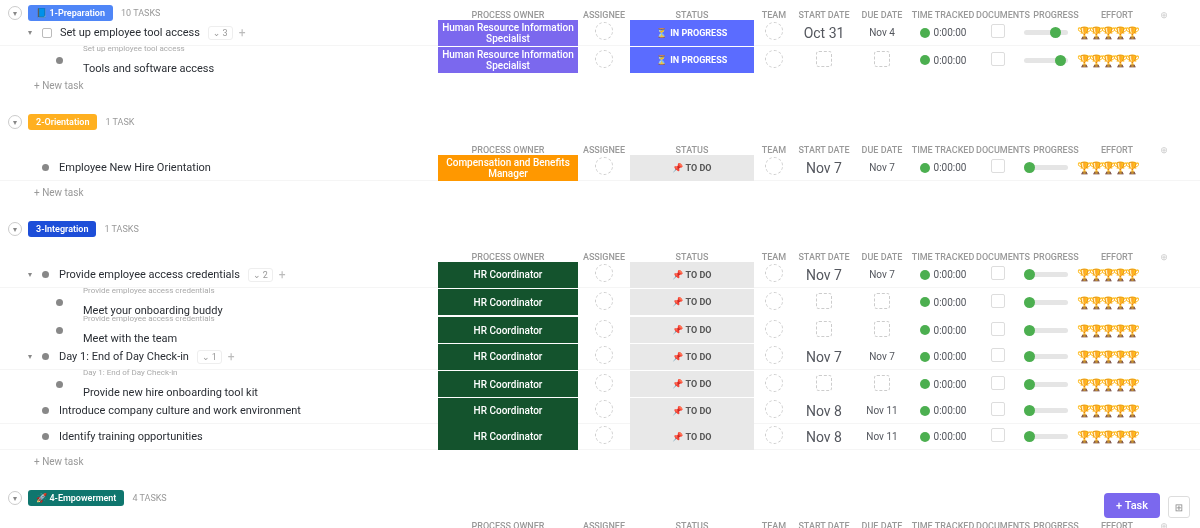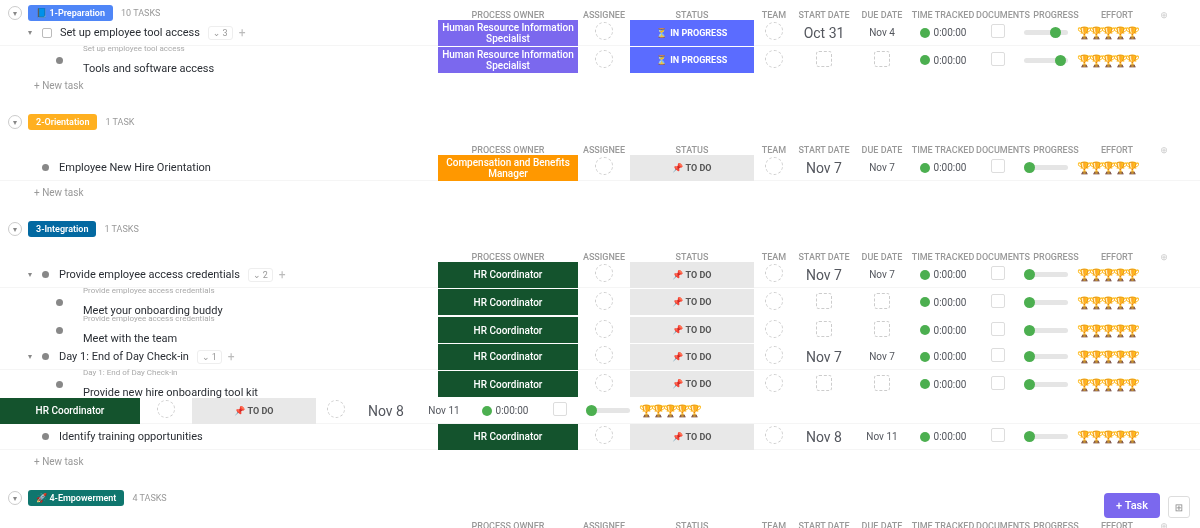--- a/index.html
+++ b/index.html
@@ -228,21 +228,21 @@
             <span class="trophy">🏆</span>
           </div>
         </div>
     <div class="col-plus"></div>
   </div>
       <div class="new-task">+ New task</div>
     </div>
     <div class="section">
     <div class="sec-head">
       <span class="collapse-ic">▾</span>
-      <span class="sec-badge" style="background:#0369a1">3-Integration</span>
+      <span class="sec-badge" style="background:#1d4ed8">3-Integration</span>
       <span class="sec-count">1 TASKS</span>
       <div style="flex:1"></div>
     </div>
       <div class="headers hr-text">
     <div class="col-name"></div>
     <div class="col-owner">PROCESS OWNER</div>
     <div class="col-assignee">ASSIGNEE</div>
     <div class="col-status">STATUS</div>
     <div class="col-team">TEAM</div>
     <div class="col-start">START DATE</div>
@@ -452,20 +452,26 @@
             <span class="trophy">🏆</span>
             <span class="trophy">🏆</span>
             <span class="trophy">🏆</span>
             <span class="trophy">🏆</span>
             <span class="trophy">🏆</span>
           </div>
         </div>
       <div class="col-plus"></div>
     </div>
       <div class="row">
+    <div class="col-name">
+      <span class="expand-ic"></span>
+          <span class="task-disc"></span>
+      <span class="task-title">Introduce company culture and work environment</span>
+
+    </div>
     <div class="col-owner">
           <div class="owner-pill pill-pink">HR Coordinator</div>
         </div>
     <div class="col-assignee"><span class="assignee-ic"></span></div>
     <div class="col-status">
           <div class="status-pill st-todo">📌 TO DO</div>
         </div>
     <div class="col-team"><span class="team-ic"></span></div>
     <div class="col-start"><span>Nov 8</span></div>
     <div class="col-due"><span>Nov 11</span></div>

